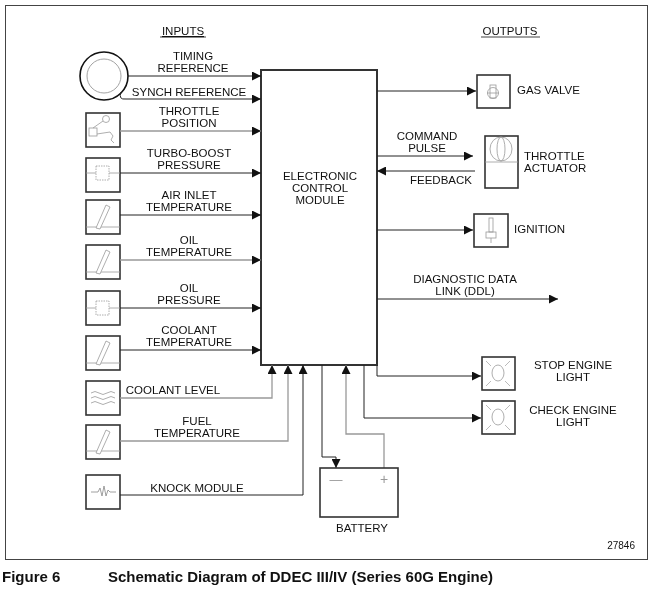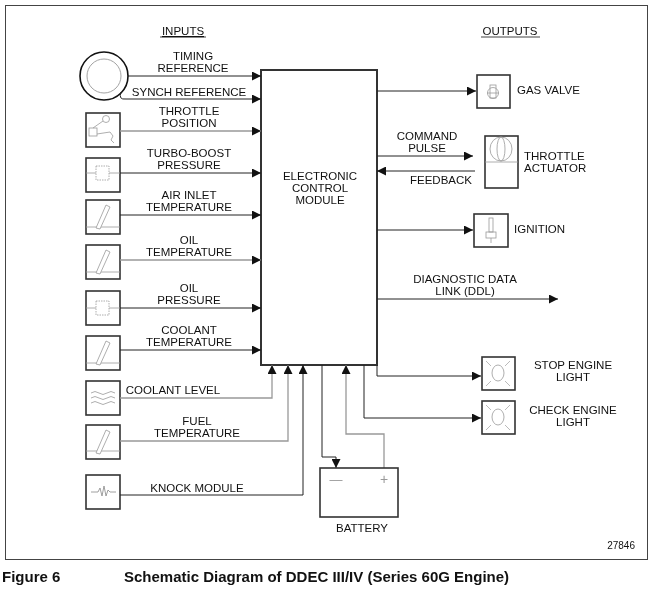--- a/index.html
+++ b/index.html
@@ -183,13 +183,13 @@
     <ellipse cx="498" cy="417" rx="6" ry="8" fill="none" stroke="#999" stroke-width="0.8"></ellipse>
     <path d="M486,405 L491,410 M510,405 L505,410 M486,430 L491,425 M510,430 L505,425" stroke="#aaa" stroke-width="0.8"></path>
   </g>
   <text class="t" x="573" y="414" text-anchor="middle">CHECK ENGINE</text>
   <text class="t" x="573" y="426" text-anchor="middle">LIGHT</text>
 
   <text x="635" y="549" text-anchor="end" font-size="10" fill="#111" font-family="Liberation Sans, sans-serif">27846</text>
 </svg>
 
 <div class="cap" style="left:2px;">Figure 6</div>
-<div class="cap" style="left:124px;">Schematic Diagram of DDEC III/IV (Series 60G Engine)</div>
+<div class="cap" style="left:108px;">Schematic Diagram of DDEC III/IV (Series 60G Engine)</div>
 
 </body></html>

